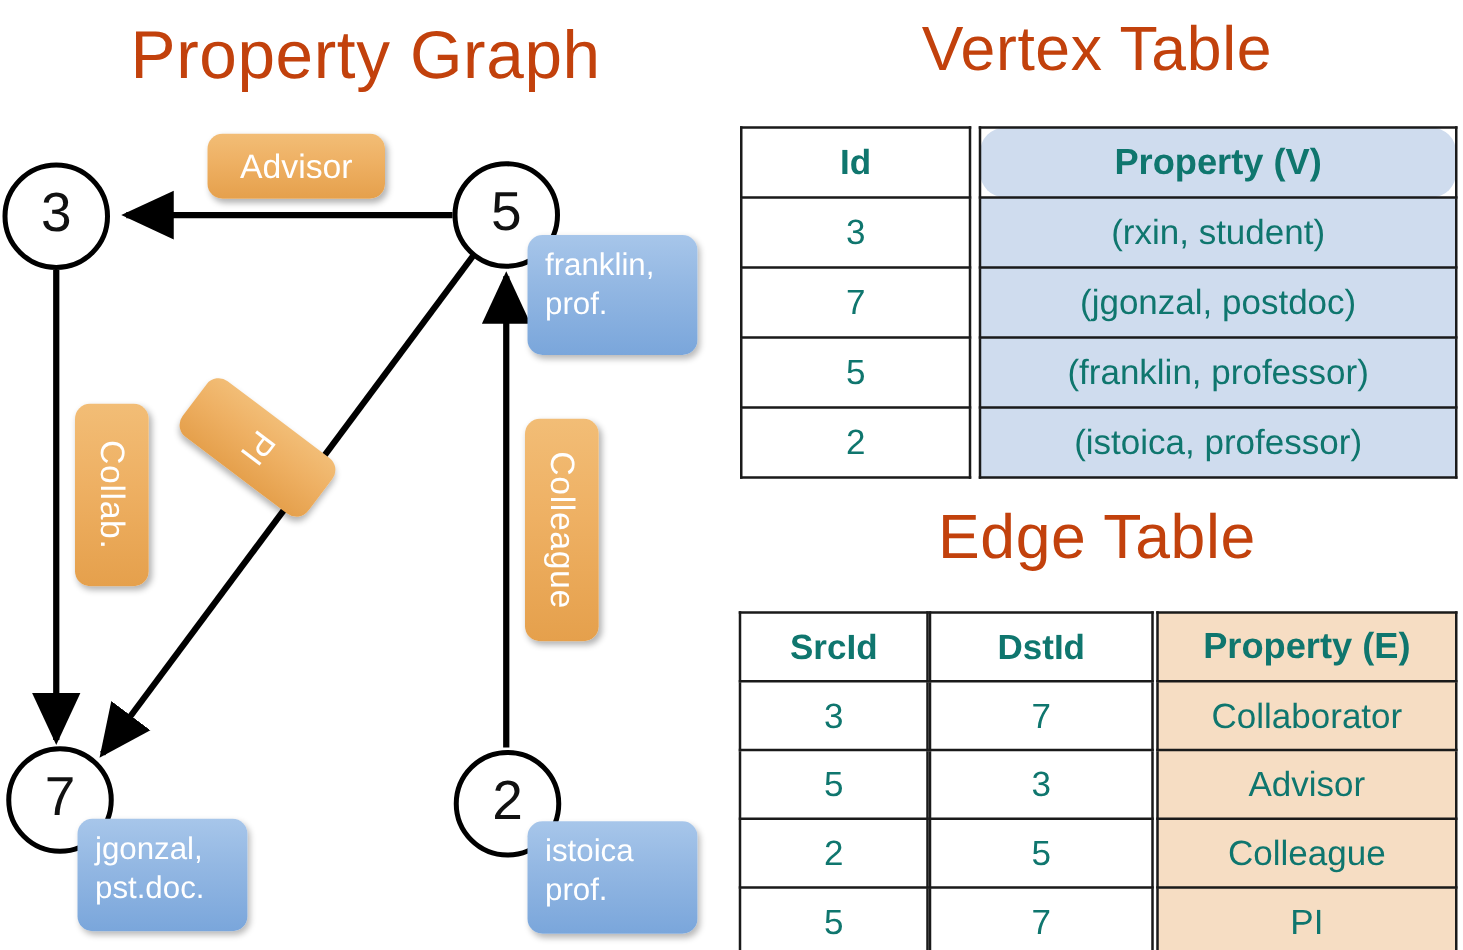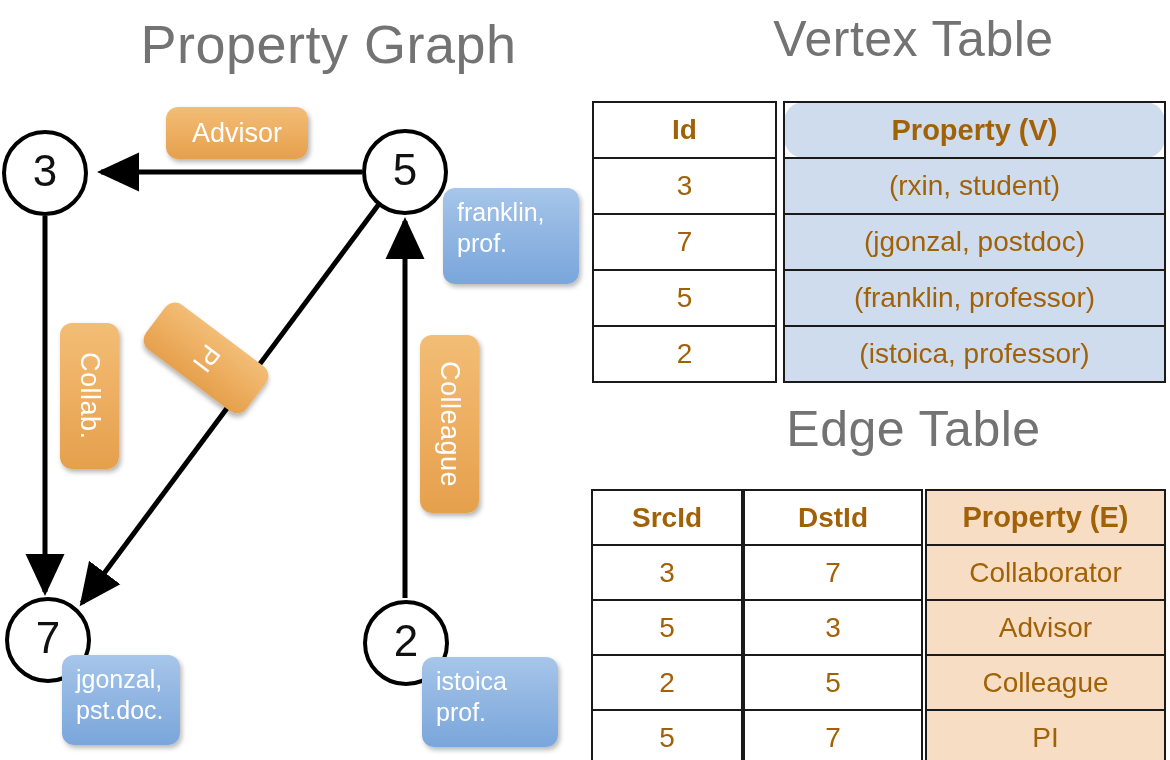--- a/index.html
+++ b/index.html
@@ -14,24 +14,23 @@
     overflow: hidden;
     font-family: "Liberation Sans", sans-serif;
     color: #000000;
   }
 
   
   .title {
     position: absolute;
     font-family: "Liberation Sans", sans-serif;
     font-weight: 300;
-    color: #737373;
+    color: #c2410c;
     letter-spacing: 0.5px;
     white-space: nowrap;
-    padding-left: 36px;
   }
   #title-property-graph {
     left: 0; top: 14px; width: 585px;
     text-align: center;
     font-size: 54px;
     line-height: 60px;
   }
   #title-vertex-table {
     left: 585px; top: 10px; width: 585px;
     text-align: center;
@@ -115,21 +114,21 @@
     position: absolute;
     border-collapse: collapse;
     font-family: "Liberation Sans", sans-serif;
     font-weight: 300;
   }
   .tbl td, .tbl th {
     border: 2px solid #1a1a1a;
     text-align: center;
     font-weight: 300;
     padding: 0;
-    color: #a16207;
+    color: #0f766e;
   }
   .tbl th { font-weight: 700; }
 
   
   #vertex-id-table {
     left: 592px; top: 101px;
     width: 185px;
   }
   #vertex-prop-table {
     left: 783px; top: 101px;
@@ -188,25 +187,25 @@
   <div class="node" style="left:362px; top:129px;">
     <span>5</span>
   </div>
   <div class="node" style="left:5px; top:597px;">
     <span>7</span>
   </div>
   <div class="node" style="left:363px; top:600px;">
     <span>2</span>
   </div>
 
-  <div class="vbox" style="left:422px; top:188px; width:136px; height:96px;margin-left:21px;">
+  <div class="vbox" style="left:422px; top:188px; width:136px; height:96px;">
     <div>franklin,</div>
     <div>prof.</div>
   </div>
-  <div class="vbox" style="left:62px; top:655px; width:118px; height:90px;">
+  <div class="vbox" style="left:62px; top:655px; width:136px; height:90px;">
     <div>jgonzal,</div>
     <div>pst.doc.</div>
   </div>
   <div class="vbox" style="left:422px; top:657px; width:136px; height:90px;">
     <div>istoica</div>
     <div>prof.</div>
   </div>
 
   <div class="ebox" style="left:166px; top:107px; width:142px; height:52px;">
     <span>Advisor</span>

